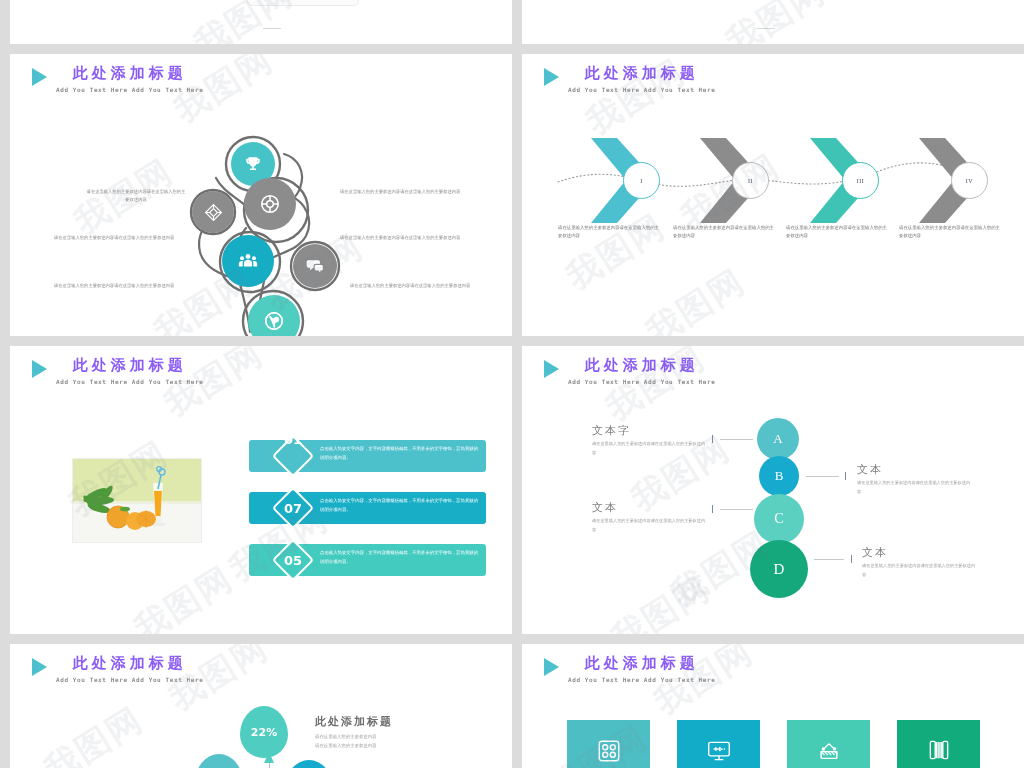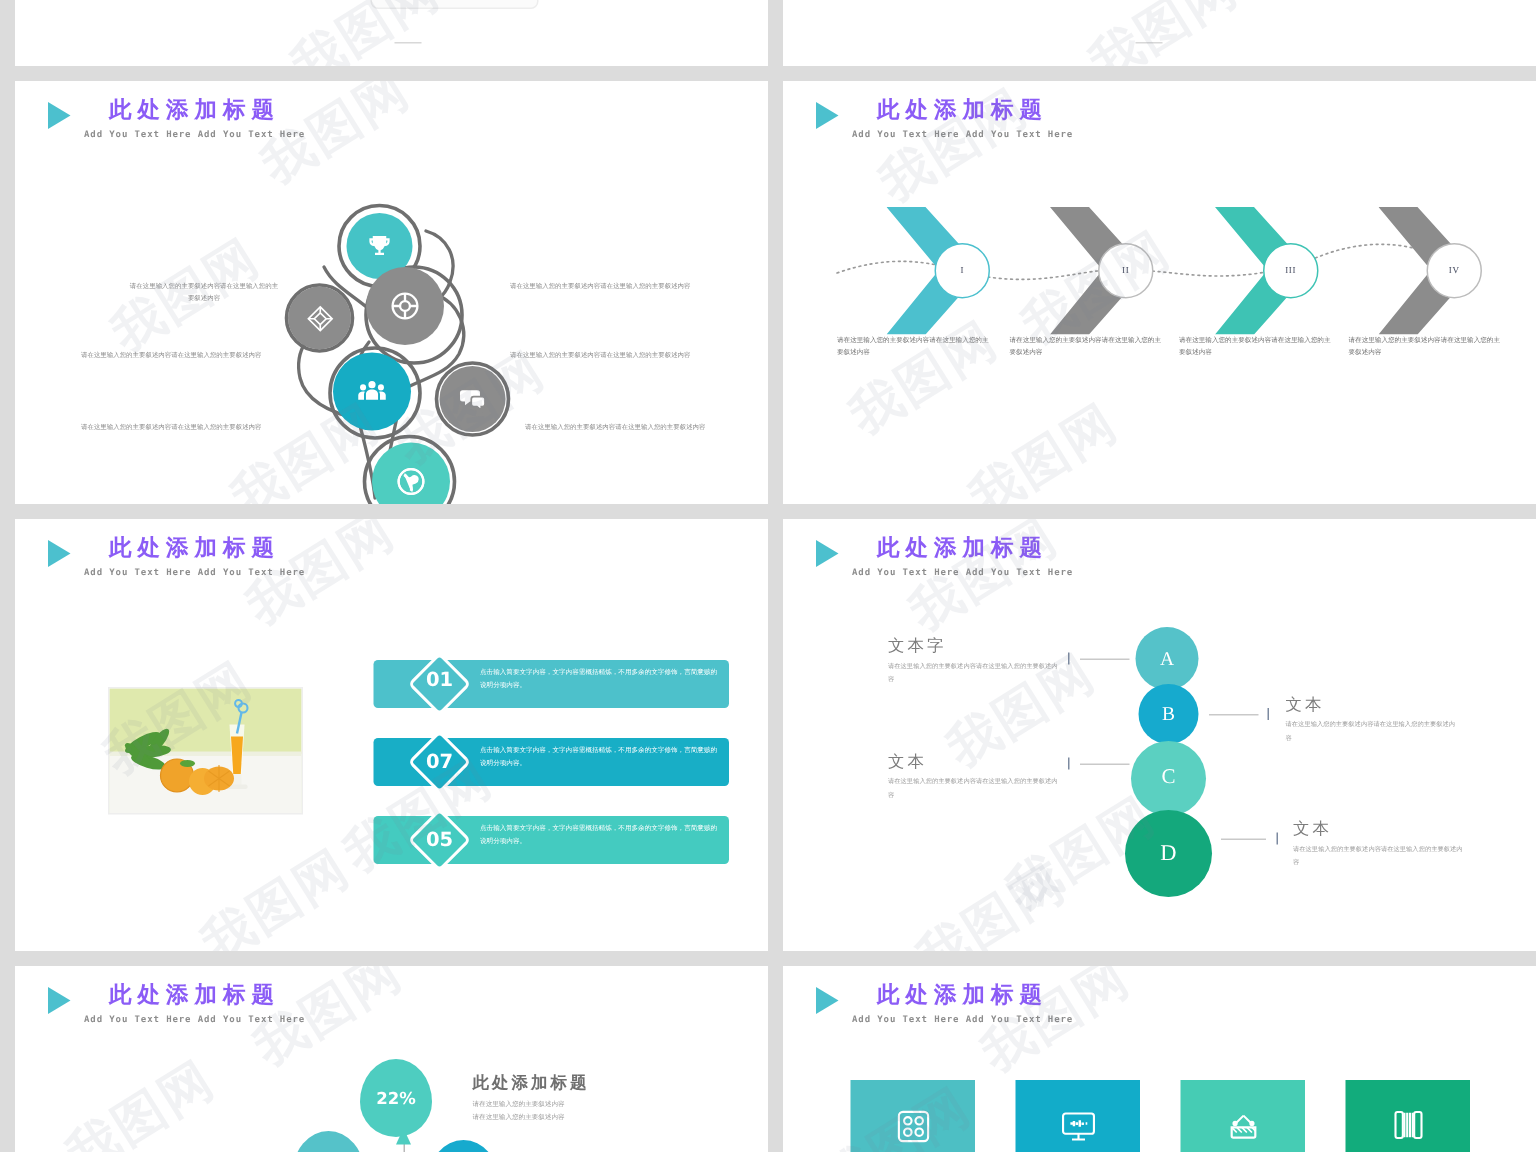--- a/index.html
+++ b/index.html
@@ -334,21 +334,21 @@
         <ellipse cx="73" cy="60" rx="10" ry="8" fill="#f2a52c"></ellipse>
         <g stroke="#e89a22" stroke-width=".7" fill="none">
           <path d="M66 55 L80 65 M66 65 L80 55 M73 51 L73 69"></path>
         </g>
         <ellipse cx="52" cy="50" rx="5" ry="2.3" fill="#58a33a"></ellipse>
       </svg>
     </div>
 
     <div class="ribbon" style="left:239px;top:94px;width:237px;background:#4dc1cb;"></div>
     <div class="rib-diamond" style="left:268px;top:95px;background:#4dc1cb;"></div>
-    <div class="rib-num" style="left:268px;top:92px;">01</div>
+    <div class="rib-num" style="left:268px;top:78px;">01</div>
     <div class="rib-txt cn" style="left:310px;top:99px;width:160px;">点击输入简要文字内容，文字内容需概括精炼，不用多余的文字修饰，言简意赅的说明分项内容。</div>
 
     <div class="ribbon" style="left:239px;top:146px;width:237px;background:#18aec6;"></div>
     <div class="rib-diamond" style="left:268px;top:147px;background:#18aec6;"></div>
     <div class="rib-num" style="left:268px;top:147px;">07</div>
     <div class="rib-txt cn" style="left:310px;top:151px;width:160px;">点击输入简要文字内容，文字内容需概括精炼，不用多余的文字修饰，言简意赅的说明分项内容。</div>
 
     <div class="ribbon" style="left:239px;top:198px;width:237px;background:#44cbc0;"></div>
     <div class="rib-diamond" style="left:268px;top:199px;background:#44cbc0;"></div>
     <div class="rib-num" style="left:268px;top:199px;">05</div>

